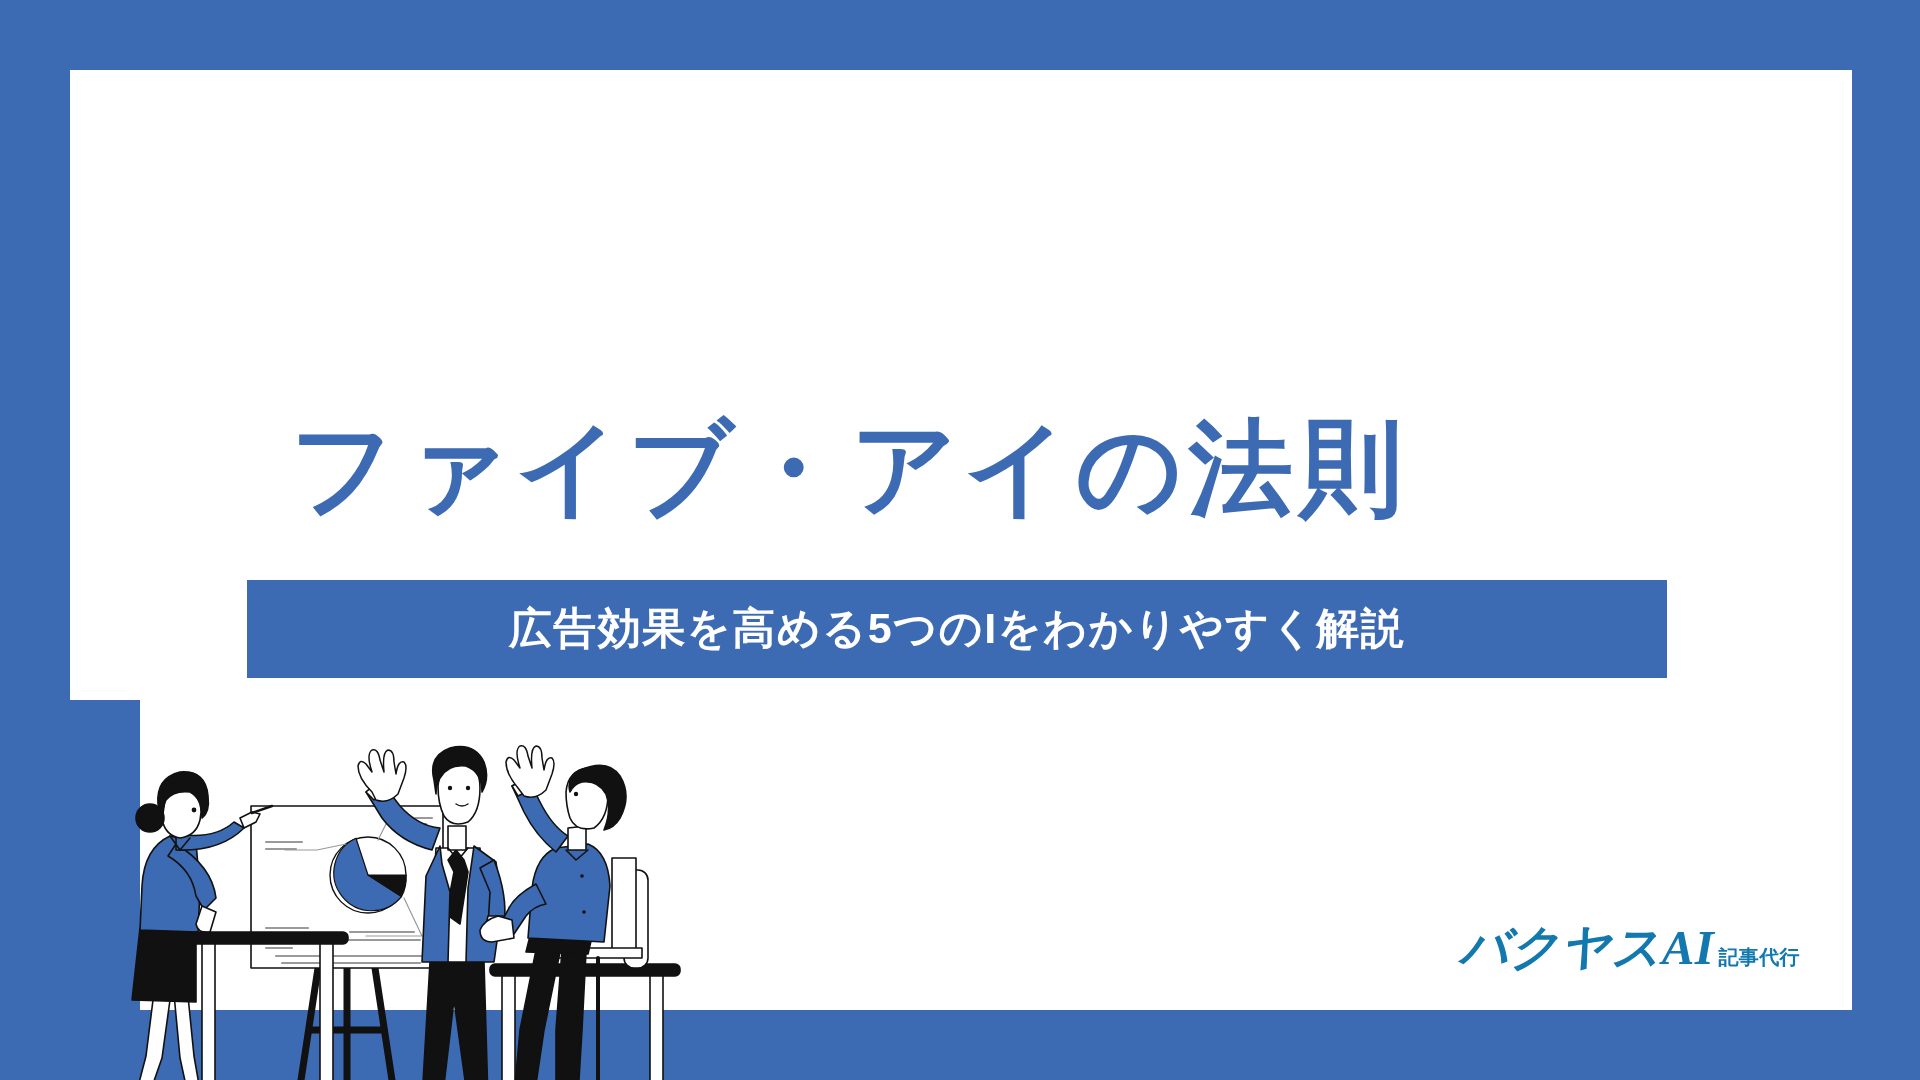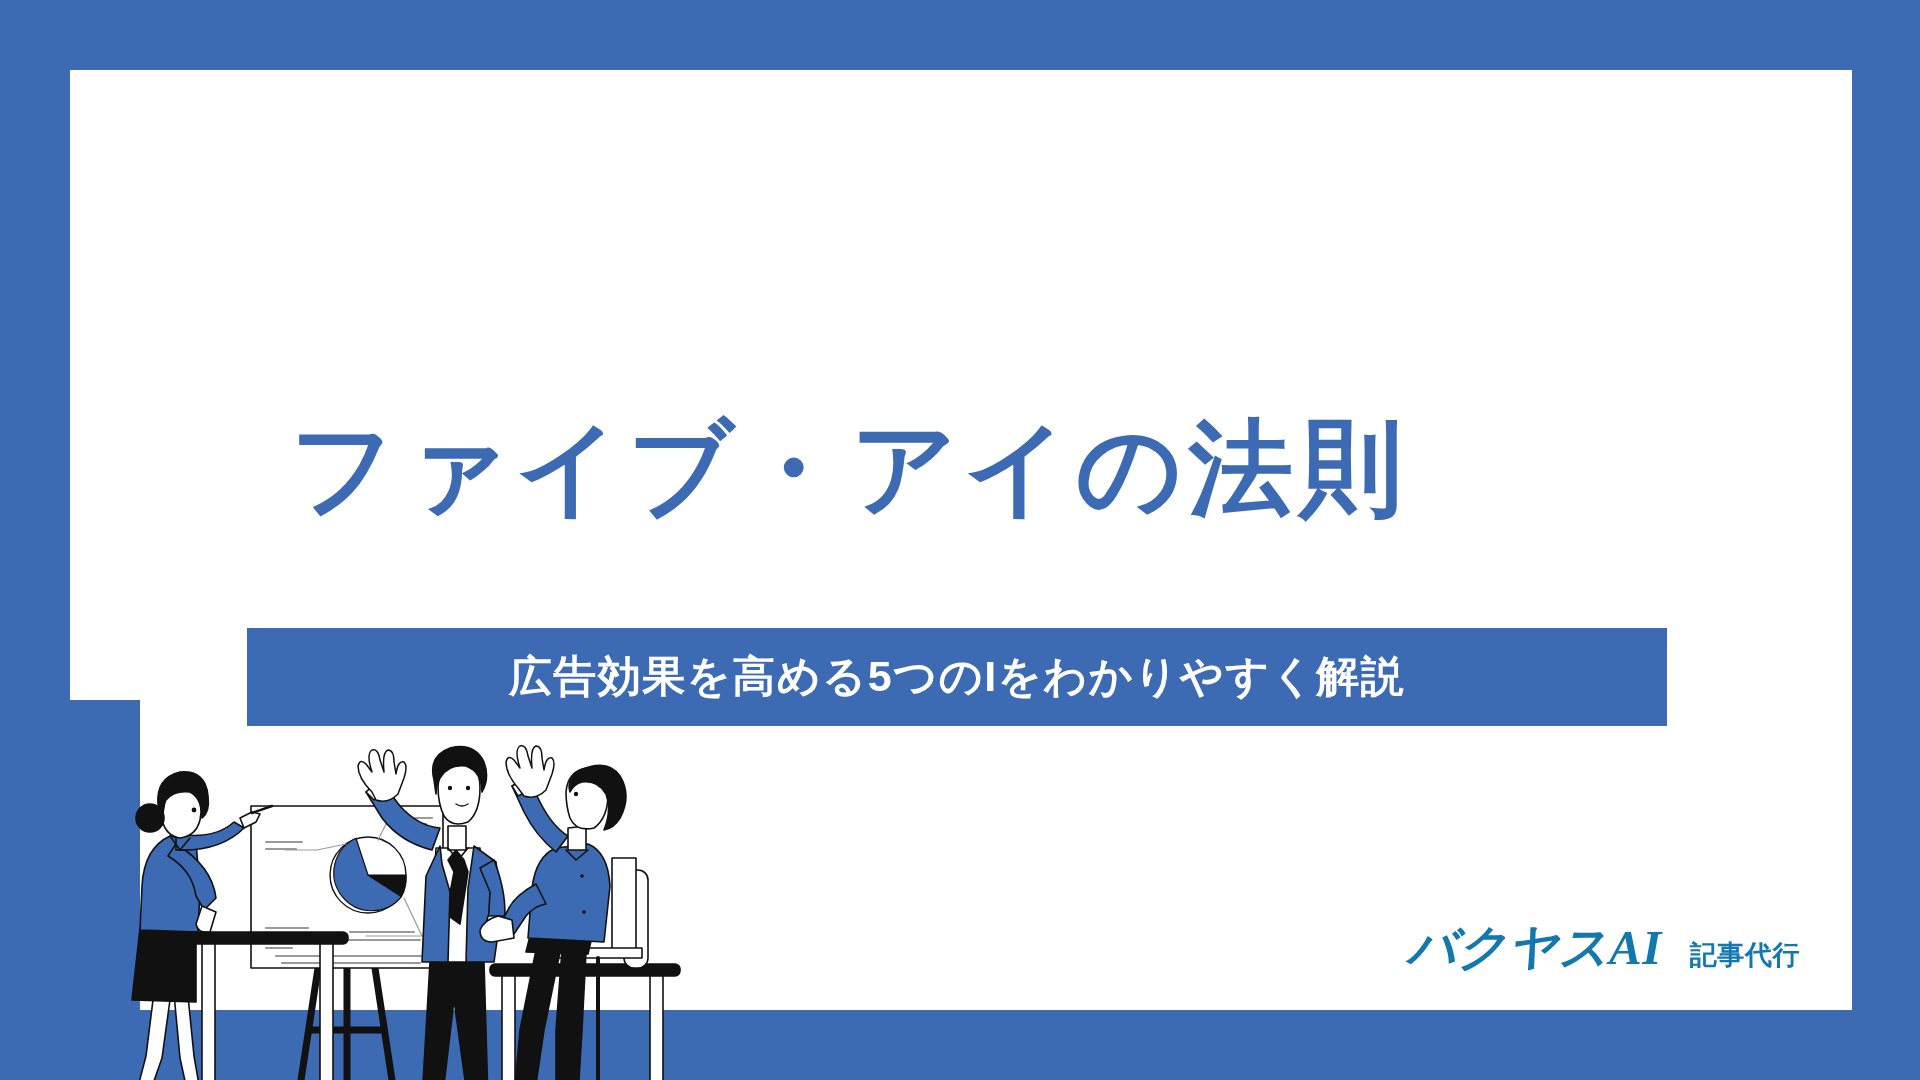--- a/index.html
+++ b/index.html
@@ -51,50 +51,49 @@
   #subtitle-band {
     position: absolute;
     left: 177px;           
     top: 510px;            
     width: 1420px;
     height: 98px;
     background: #3d6bb3;
     display: flex;
     align-items: center;
     justify-content: center;
-    margin-top: 48px;
   }
   #subtitle-text {
     color: #ffffff;
     font-size: 43px;
     font-weight: 700;
     letter-spacing: 0.035em;
     white-space: nowrap;
   }
 
   
   #logo {
     position: absolute;
     right: 52px;
     top: 845px;
     display: flex;
     align-items: baseline;
-    gap: 28px;
+    gap: 4px;
     color: #1278ae;
     white-space: nowrap;
   }
   #logo-main {
     font-family: "Liberation Serif", "DejaVu Serif", serif;
     font-size: 49px;
     font-weight: 700;
     font-style: italic;
     letter-spacing: 0.01em;
   }
   #logo-sub {
-    font-size: 27px;
+    font-size: 20px;
     font-weight: 700;
     letter-spacing: 0.02em;
   }
 
   
   #illustration {
     position: absolute;
     left: 0px;
     top: 630px;
     width: 640px;

